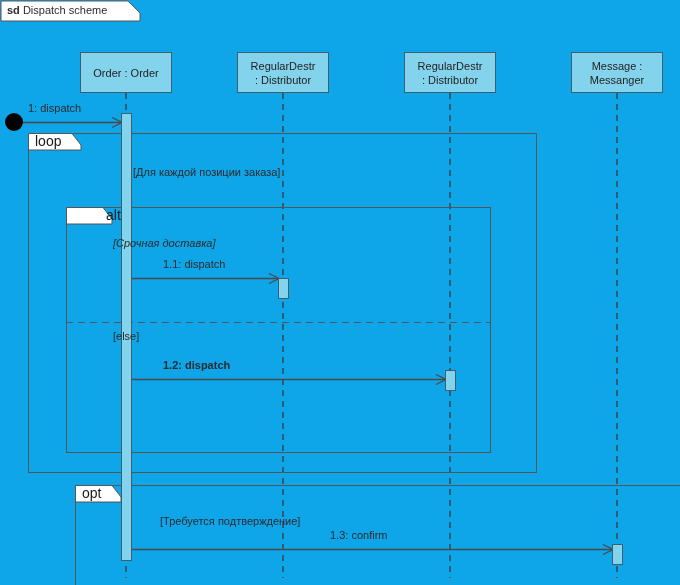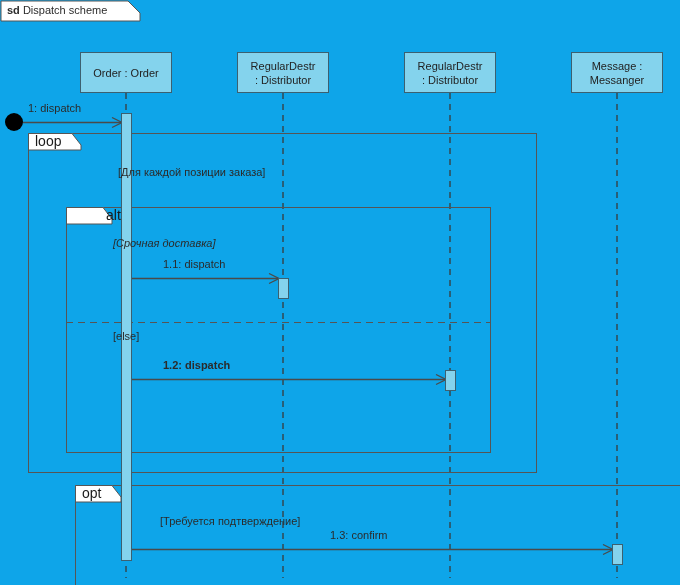--- a/index.html
+++ b/index.html
@@ -140,21 +140,21 @@
         <span>Message :</span>
         <span>Messanger</span>
       </div>
     </div>
   <div id="fragment-labels">
       <div class="txt frag-label" style="left: 35px; top: 135px;">loop</div>
       <div class="txt frag-label" style="left: 73px; top: 209px; margin-left: 33px;">alt</div>
       <div class="txt frag-label" style="left: 82px; top: 487px;">opt</div>
     </div>
   <div id="guard-labels">
-      <div class="txt guard-label" style="left: 90px; top: 166px; padding-left: 28px;">[Для каждой позиции заказа]</div>
+      <div class="txt guard-label" style="left: 105px; top: 166px; padding-left: 28px;">[Для каждой позиции заказа]</div>
       <div class="txt guard-label" style="left: 113px; top: 237px; font-style: italic;">[Срочная доставка]</div>
       <div class="txt guard-label" style="left: 113px; top: 330px;">[else]</div>
       <div class="txt guard-label" style="left: 120px; top: 515px; margin-left: 40px;">[Требуется подтверждение]</div>
     </div>
   <div id="message-labels">
       <div class="txt msg-label" style="left: 28px; top: 102px;">1: dispatch</div>
       <div class="txt msg-label" style="left: 163px; top: 258px;">1.1: dispatch</div>
       <div class="txt msg-label" style="left: 163px; top: 359px; font-weight: bold;">1.2: dispatch</div>
       <div class="txt msg-label" style="left: 330px; top: 529px;">1.3: confirm</div>
     </div>

